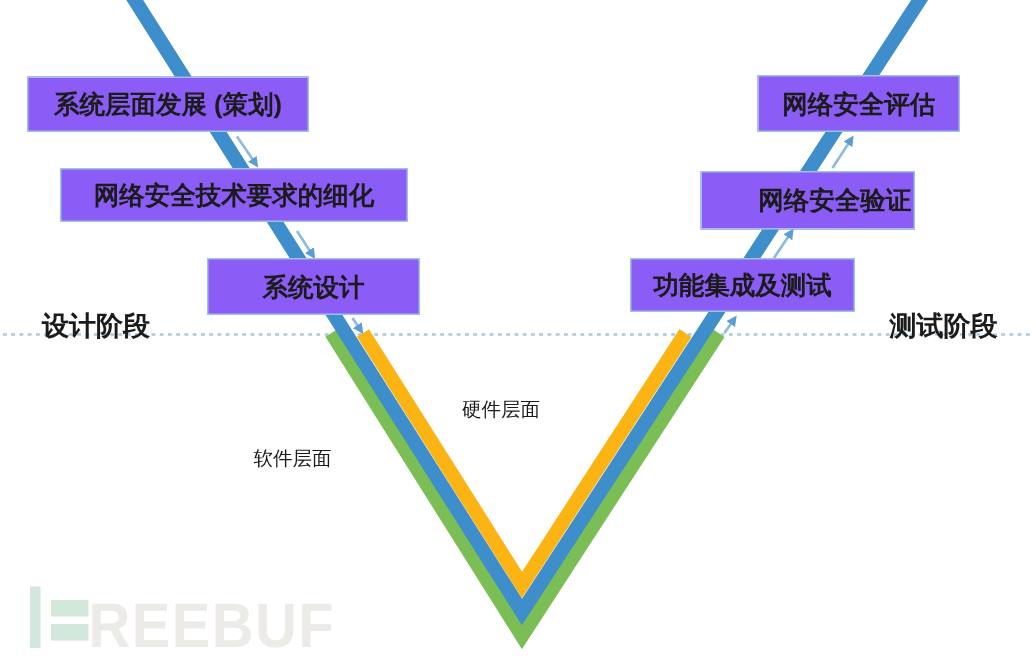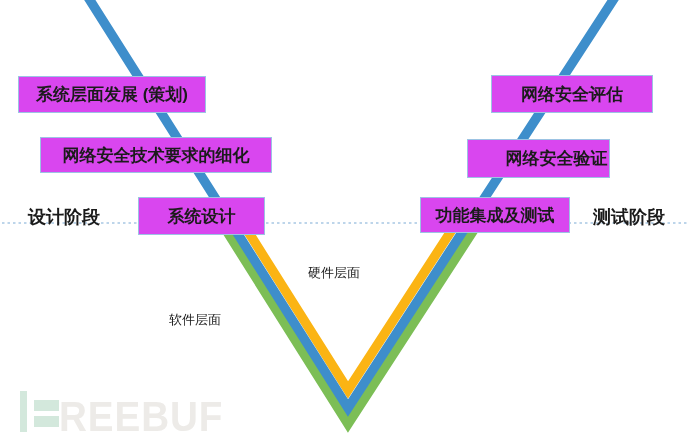--- a/index.html
+++ b/index.html
@@ -12,27 +12,26 @@
   }
   #stage svg{position:absolute;left:0;top:0;}
   .v-stroke{fill:none;stroke-linejoin:miter;}
   .v-blue{stroke:var(--line_blue);stroke-width:9.5;}
   .v-yellow{stroke:var(--stroke_yellow);stroke-width:9.5;}
   .v-green{stroke:var(--stroke_green);stroke-width:9.5;}
   .dashed-line{stroke:var(--dashed_line);stroke-width:1.6;stroke-dasharray:2.5 3;}
   .connector{stroke:var(--connector);stroke-width:1.8;fill:none;}
   .vbox{
     position:absolute;
-    background:#d946ef;
+    background:#8b5cf6;
     border:1.7px solid var(--box_border);
     display:flex;align-items:center;justify-content:center;
     font-weight:bold;font-size:17px;color:var(--text);
     white-space:nowrap;
     box-sizing:border-box;
-    margin-top:25px;
   }
   .phase-label{
     position:absolute;
     font-weight:bold;font-size:18px;color:var(--text);
     white-space:nowrap;
     margin-top:12px;
   }
   .layer-label{
     position:absolute;
     font-weight:normal;font-size:13px;color:var(--text);
@@ -68,30 +67,30 @@
     <path class="connector" d="M158,91 L171,110" marker-end="url(#arrow)"></path>
     <path class="connector" d="M198,154 L209,171" marker-end="url(#arrow)"></path>
     <path class="connector" d="M235,212 L241,221" marker-end="url(#arrow)"></path>
     <path class="connector" d="M555,112 L568,92" marker-end="url(#arrow)"></path>
     <path class="connector" d="M516,172 L528,154" marker-end="url(#arrow)"></path>
     <path class="connector" d="M483,222 L490,212" marker-end="url(#arrow)"></path>
   </svg>
 
   <div class="vbox" style="left:18px;top:51px;width:188px;height:37px;">系统层面发展 (策划)</div>
   <div class="vbox" style="left:40px;top:112px;width:232px;height:36px;">网络安全技术要求的细化</div>
-  <div class="vbox" style="left:138px;top:172px;width:127px;height:38px;">系统设计</div>
+  <div class="vbox" style="left:138px;top:172px;width:142px;height:38px;">系统设计</div>
 
-  <div class="vbox" style="left:491px;top:50px;width:162px;height:38px;">网络安全评估</div>
+  <div class="vbox" style="left:505px;top:50px;width:135px;height:38px;">网络安全评估</div>
   <div class="vbox" style="left:467px;top:114px;width:143px;height:39px;padding-left:36px;">网络安全验证</div>
   <div class="vbox" style="left:420px;top:172px;width:150px;height:36px;">功能集成及测试</div>
 
   <div class="phase-label" style="left:28px;top:193px;">设计阶段</div>
   <div class="phase-label" style="left:593px;top:193px;">测试阶段</div>
 
-  <div class="layer-label" style="left:169px;top:311px;text-align:right;">软件层面</div>
+  <div class="layer-label" style="left:169px;top:297px;text-align:right;">软件层面</div>
   <div class="layer-label" style="left:308px;top:264px;">硬件层面</div>
 
   <div>
     <div class="wm-block" style="left:20px;top:391px;width:7px;height:41px;background:var(--wm_green);"></div>
     <div class="wm-block" style="left:34px;top:400px;width:25px;height:11px;background:var(--wm_green);"></div>
     <div class="wm-block" style="left:34px;top:416px;width:25px;height:11px;background:var(--wm_green);"></div>
     <div class="wm-text" style="left:59px;top:396px;">REEBUF</div>
   </div>
 
 </div>

